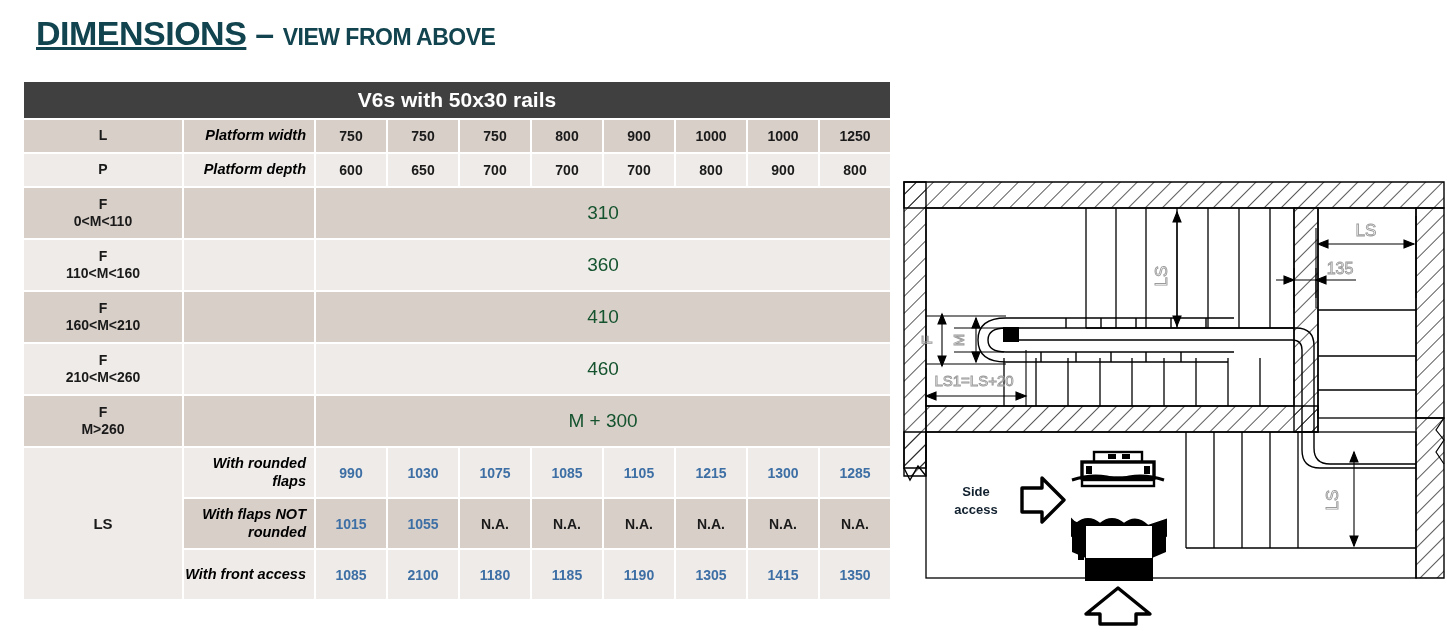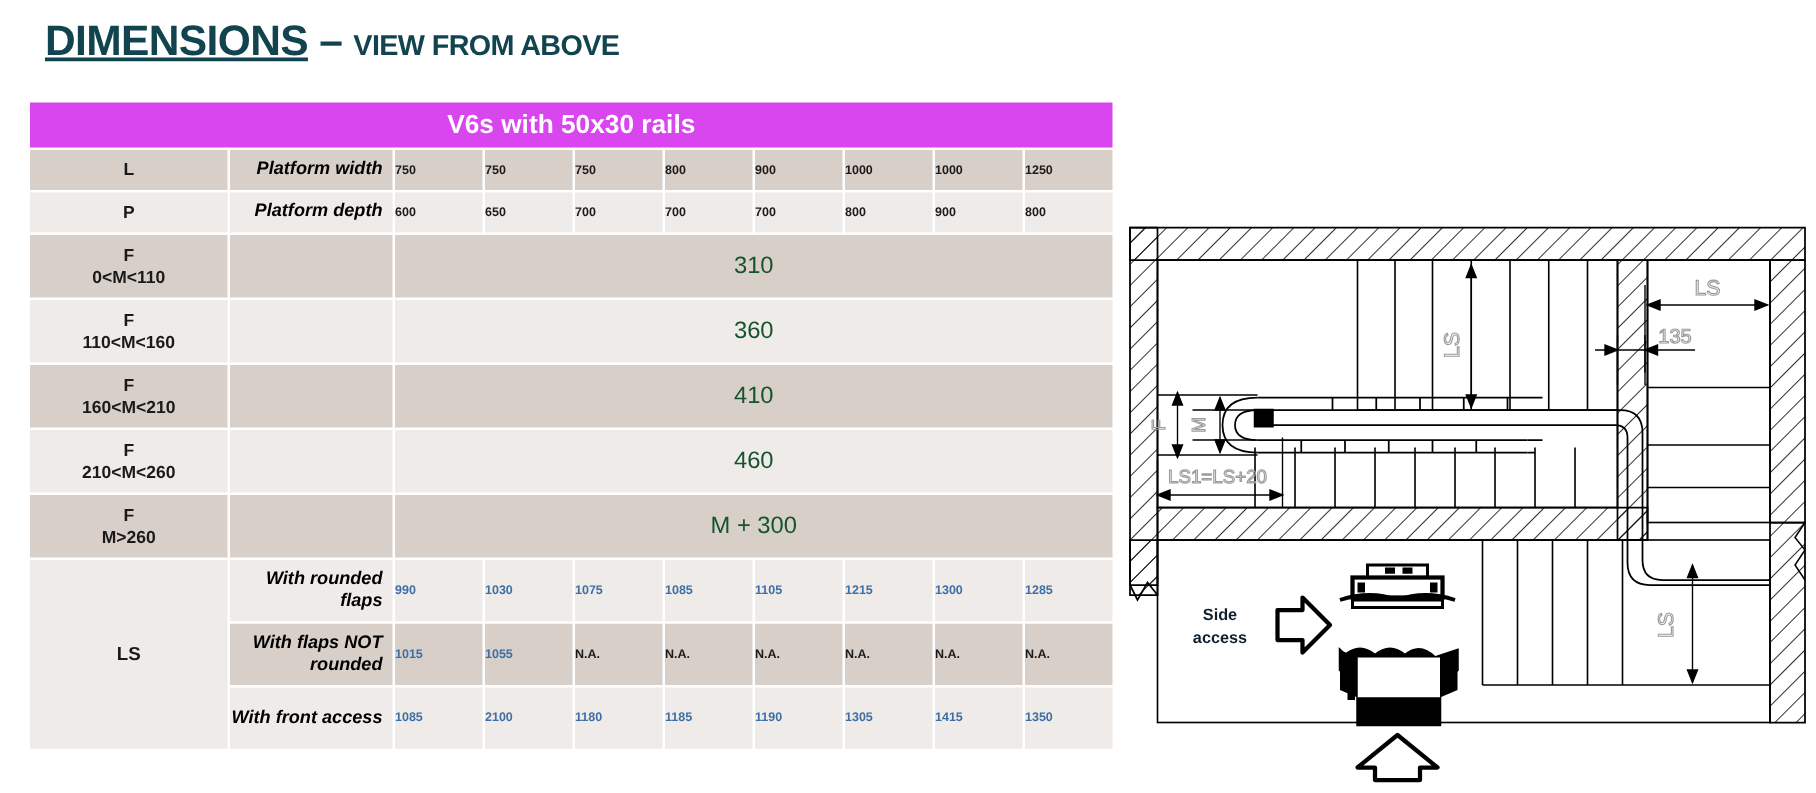--- a/index.html
+++ b/index.html
@@ -41,21 +41,21 @@
     border-collapse: separate;
     border-spacing: 2px;
     width: 865px;
     table-layout: fixed;
   }
   table.dim-table td, table.dim-table th {
     padding: 0;
     margin: 0;
   }
   .hdr-cell {
-    background: #d946ef;
+    background: #404040;
     color: #ffffff;
     font-size: 21px;
     font-weight: bold;
     text-align: center;
     height: 36px;
     vertical-align: middle;
   }
   .lbl-code {
     font-size: 14px;
     font-weight: bold;
@@ -68,23 +68,24 @@
     font-size: 14.5px;
     font-weight: bold;
     font-style: italic;
     color: #000000;
     text-align: right;
     vertical-align: middle;
     padding-right: 8px !important;
     line-height: 1.2;
   }
   .val {
-    font-size: 10px;
+    font-size: 14px;
     font-weight: bold;
     color: #1a1a1a;
+    text-align: center;
     vertical-align: middle;
   }
   .val-merged {
     font-size: 19px;
     font-weight: normal;
     color: #14532d;
     text-align: center;
     vertical-align: middle;
   }
   .val-blue {

